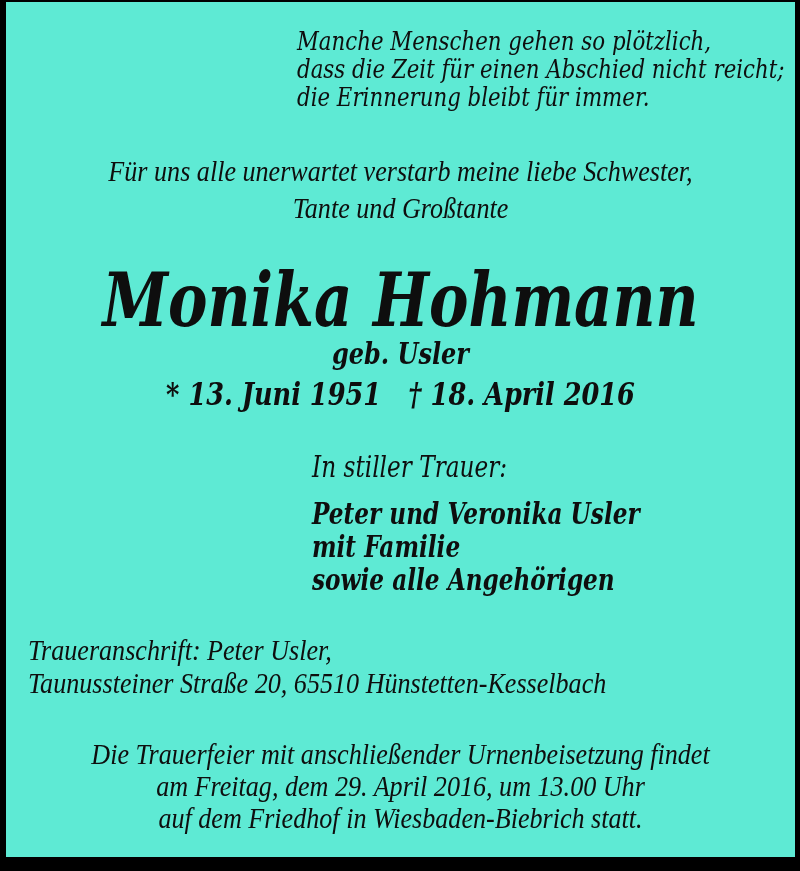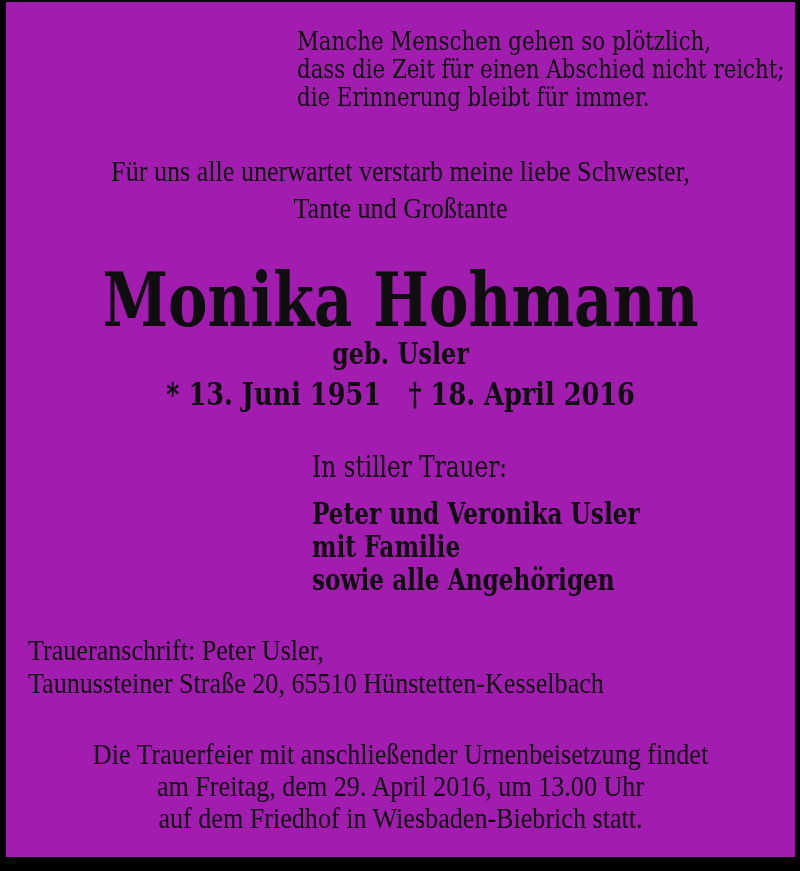--- a/index.html
+++ b/index.html
@@ -1,27 +1,28 @@
 <!DOCTYPE html>
 <html><head>
 <meta charset="utf-8">
 <style>
   html, body { margin: 0; padding: 0; background: #ffffff; }
   .sheet {
     position: relative;
     width: 800px;
     height: 871px;
     box-sizing: border-box;
-    background: #a21caf;
+    background: #5eead4;
     border-style: solid;
     border-color: #000000;
     border-width: 2px 5px 14px 6px; 
     color: #0e0e0e;
     font-family: "DejaVu Serif", serif;
     overflow: hidden;
+    font-style: italic;
   }
   .abs { position: absolute; }
   .cond { font-family: "Liberation Serif", serif; }
   .korinna { font-family: "DejaVu Serif", serif; }
   .bold { font-weight: bold; }
   .centerblock { left: 0; width: 789px; text-align: center; }
   .sx80l { transform: scaleX(0.80); transform-origin: 0 0; }
   .sx80c { transform: scaleX(0.80); transform-origin: 50% 0; }
   .sx82l { transform: scaleX(0.82); transform-origin: 0 0; }
   .sx87c { transform: scaleX(0.87); transform-origin: 50% 0; }

